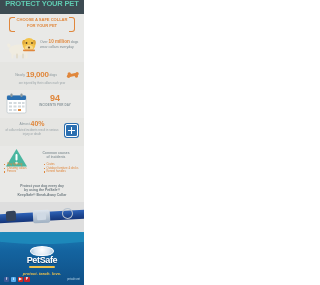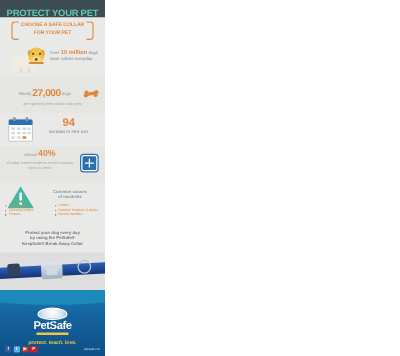--- a/index.html
+++ b/index.html
@@ -5,21 +5,21 @@
   html,body{margin:0;padding:0;background:#ffffff;}
   body{font-family:"Liberation Sans",sans-serif;}
   .page{
     position:relative;width:84px;height:285px;overflow:hidden;
     background:#e9e9e7;
   }
   
   .header{
     position:absolute;left:0;top:0;width:84px;height:14px;
     background:#3d4b52;
-    display:flex;align-items:flex-end;justify-content:center;
+    display:flex;align-items:flex-start;justify-content:center;
   }
   .header-title{
     font-size:7.4px;line-height:7.4px;font-weight:bold;
     color:#5fc9b0;letter-spacing:-0.2px;
     font-family:"Liberation Sans",sans-serif;
     transform:scaleX(1.02);white-space:nowrap;
   }
   
   .subband{
     position:absolute;left:0;top:14px;width:84px;height:18px;
@@ -265,21 +265,21 @@
       <span>dogs</span>
       <div>wear collars everyday</div>
     </div>
   </div>
 
   <div class="seg-line" style="top:61.5px"></div>
 
   <div class="sec24">
     <div class="row24">
       <span class="sm24">Nearly</span>
-      <span class="big24">27,000</span>
+      <span class="big24">19,000</span>
       <span class="sm24">dogs</span>
     </div>
     <svg class="bone" viewBox="0 0 40 28">
       <g fill="#e0873c">
         <rect x="7" y="10" width="26" height="8" rx="4" transform="rotate(-12 20 14)"></rect>
         <circle cx="8" cy="18" r="5.2"></circle>
           <circle cx="10" cy="11" r="5.2"></circle>
         <circle cx="32" cy="17" r="5.2"></circle>
           <circle cx="34" cy="10" r="5.2"></circle>
       </g>

